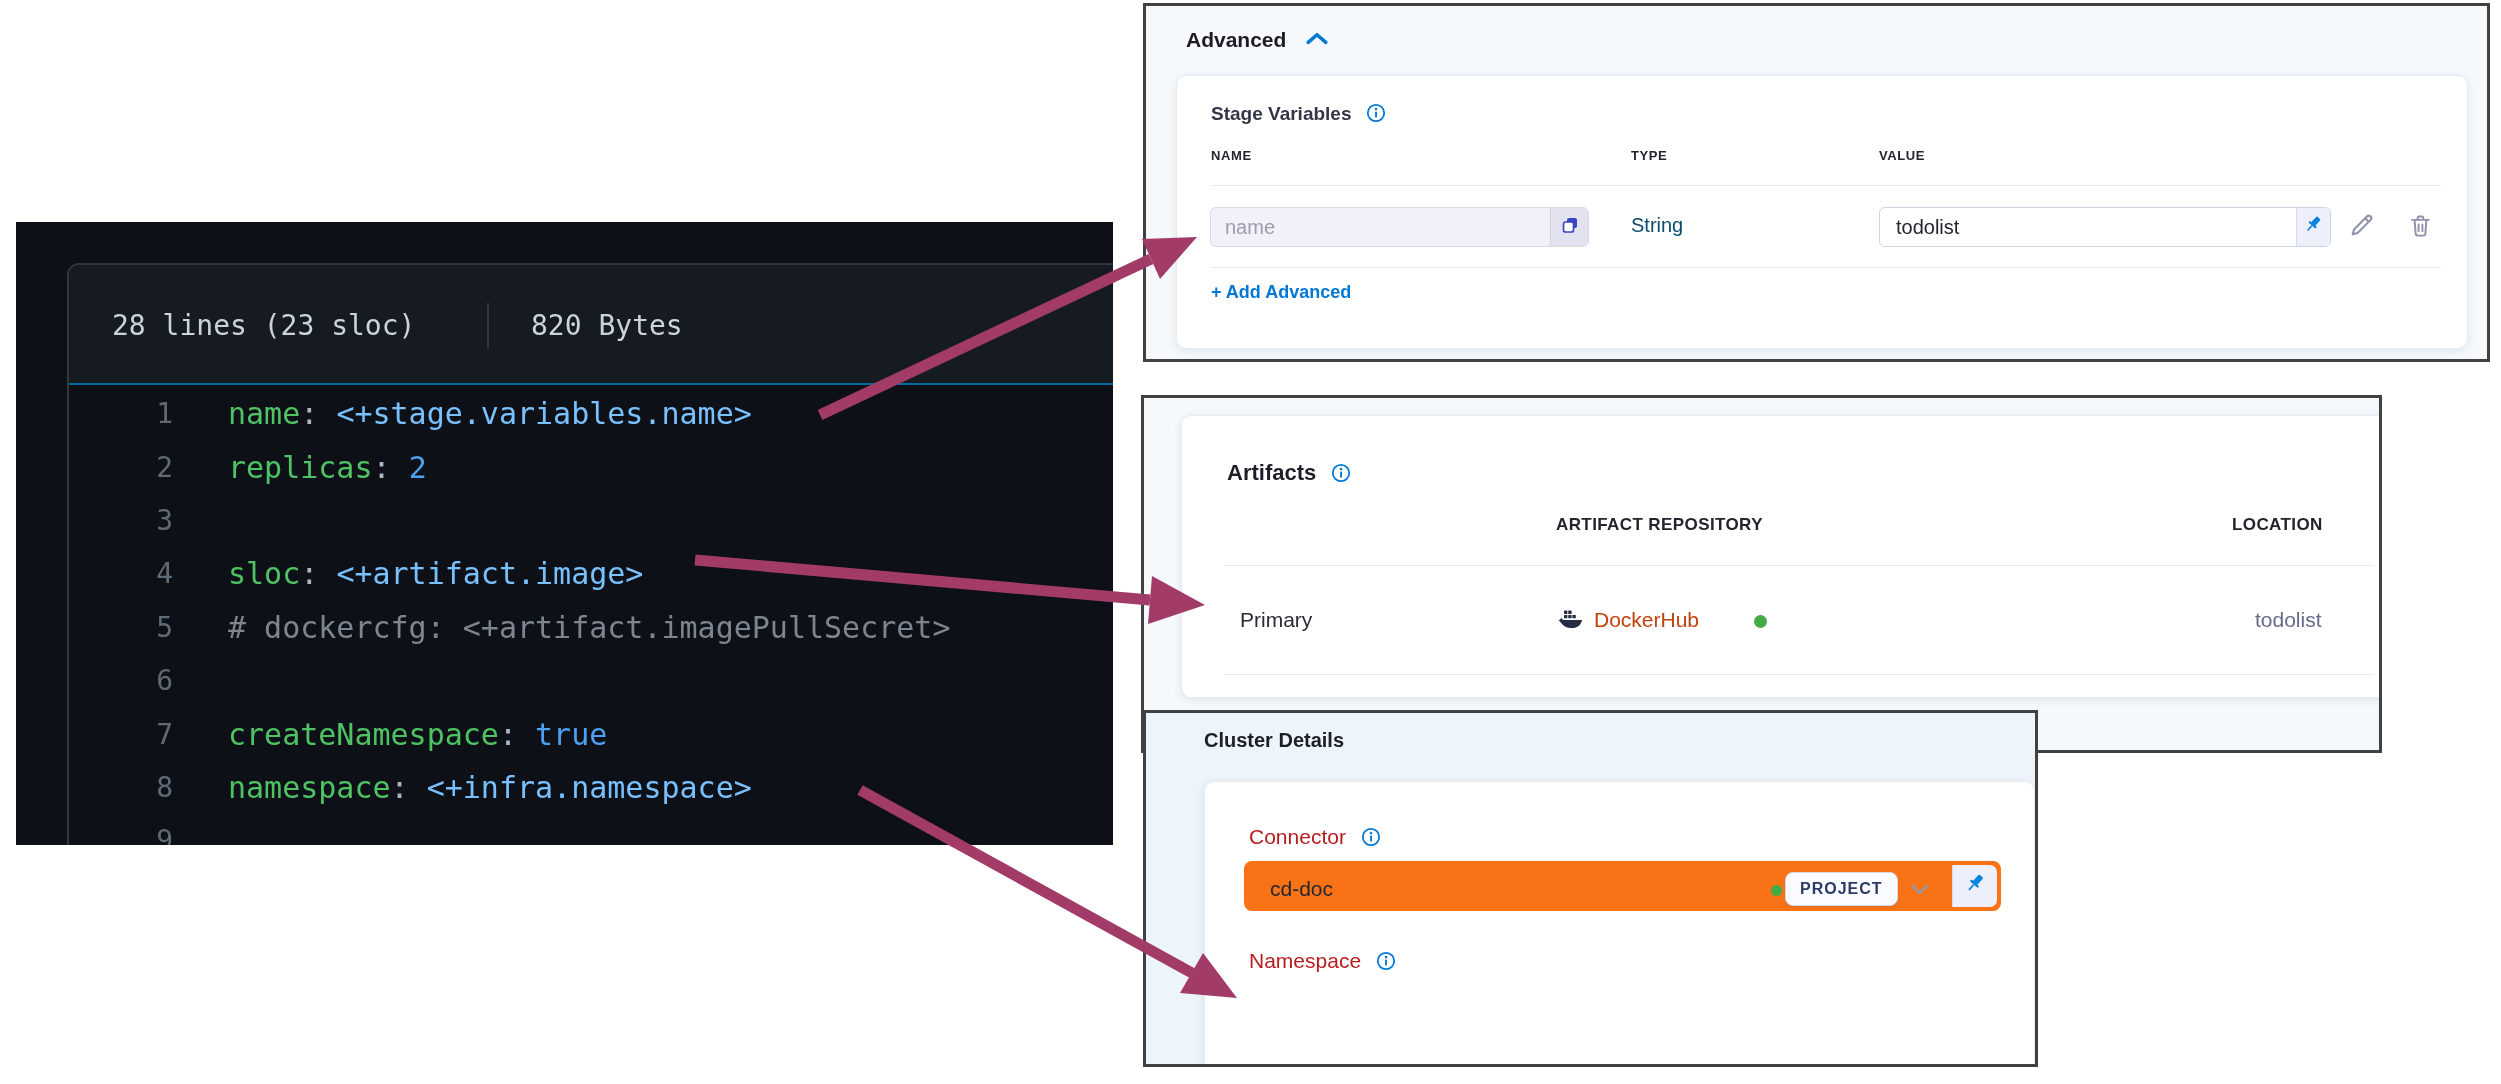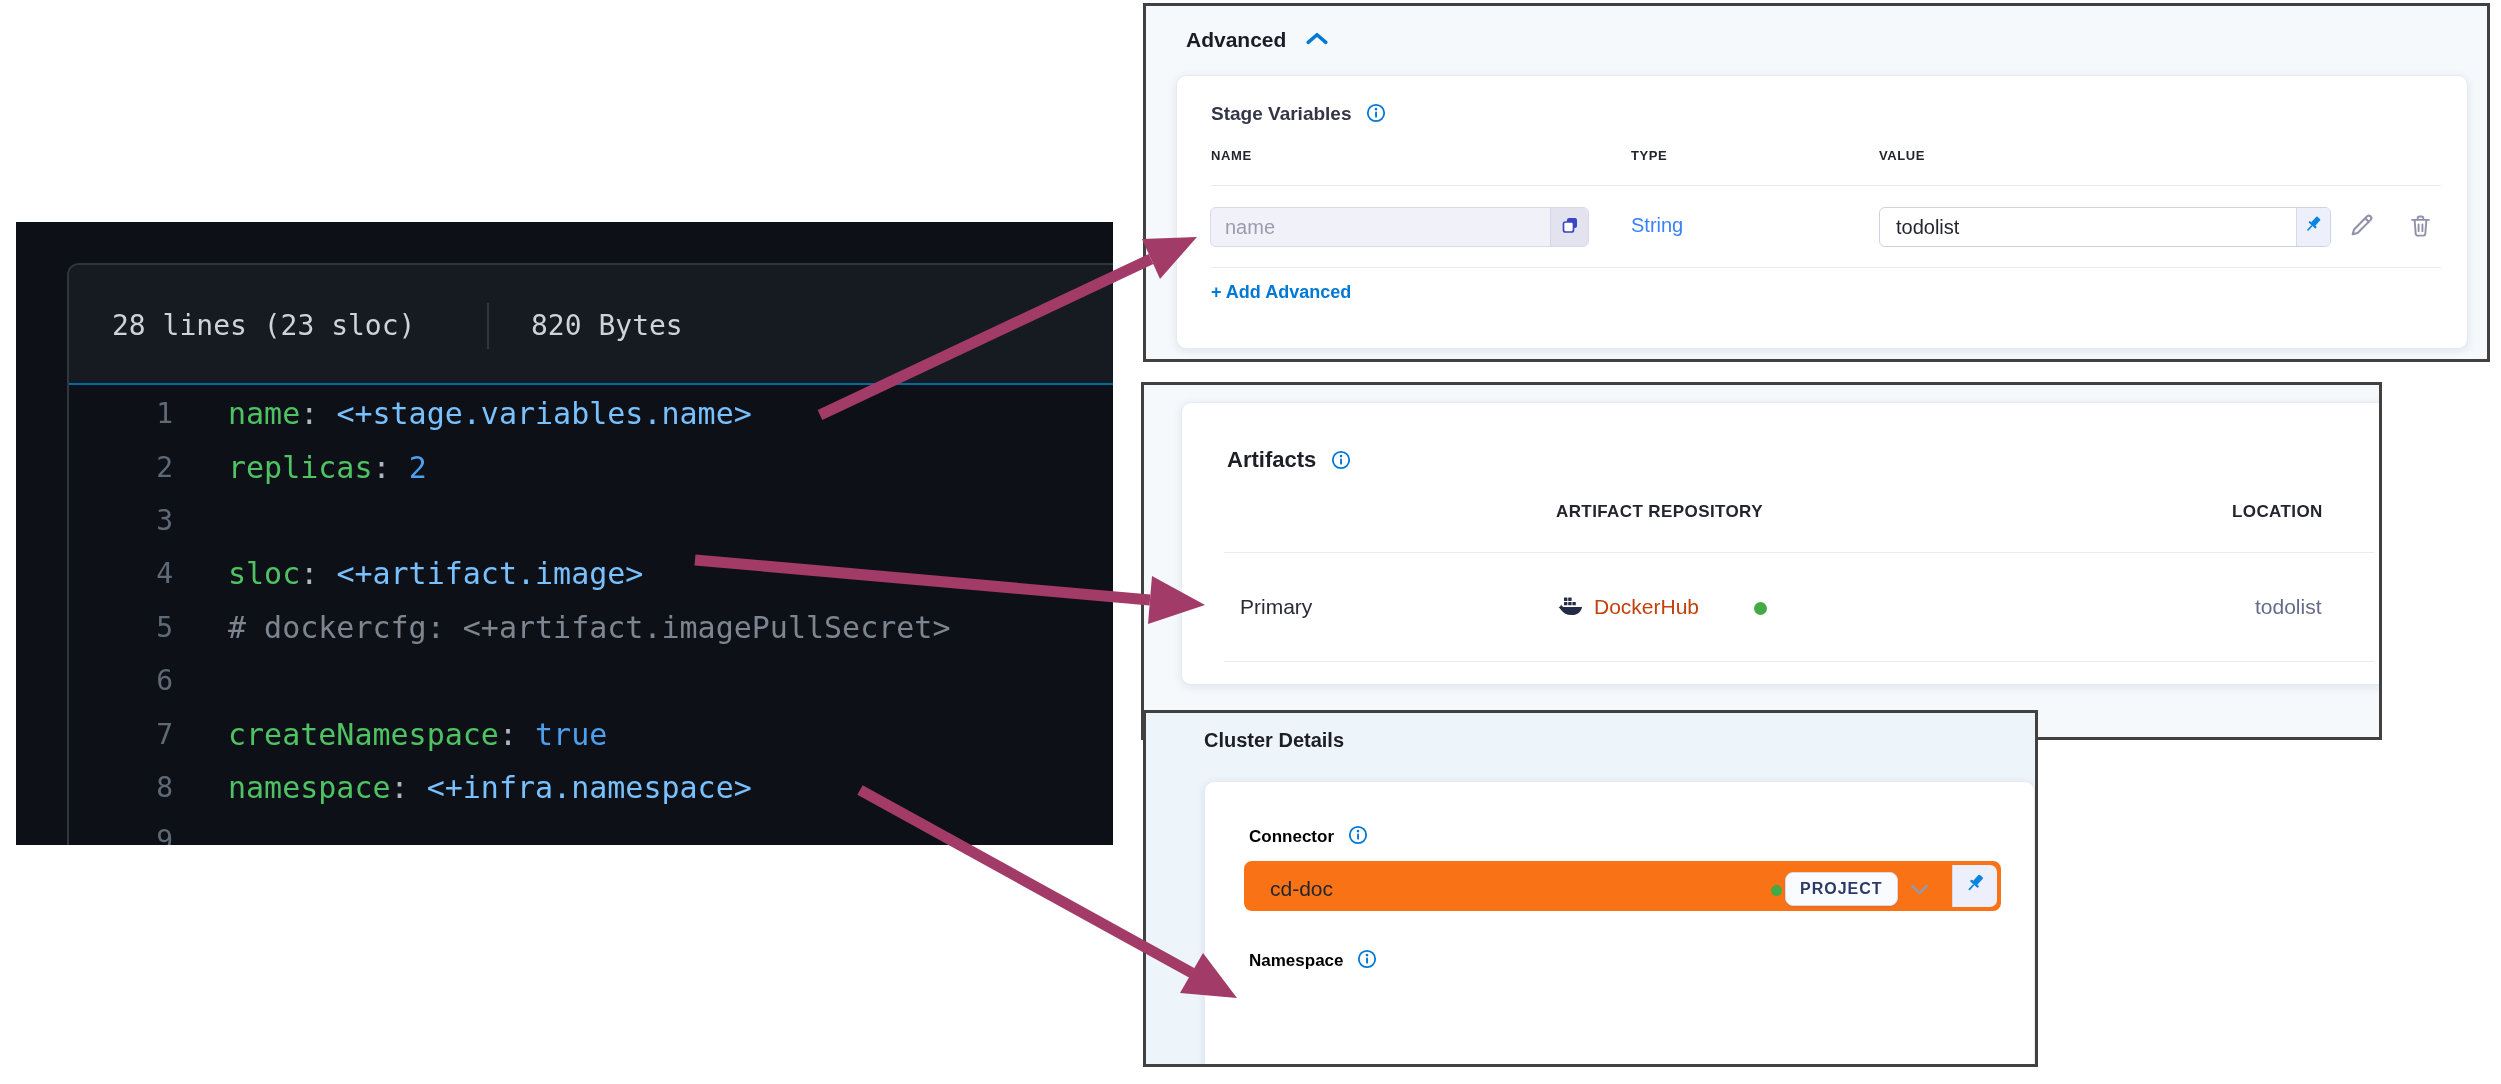--- a/index.html
+++ b/index.html
@@ -31,54 +31,54 @@
   .c-lit{color:var(--lit-blue)}
   .cm{color:var(--comment)}
 
   
   .panel{position:absolute;border:3px solid var(--panel-border);background:var(--panel-bg);overflow:hidden}
   .card{position:absolute;background:#fff;border:1px solid #e7eaf2;border-radius:10px;box-shadow:0 2px 8px rgba(40,50,90,.10)}
   .hdr-cell{font-size:13px;font-weight:700;letter-spacing:.6px;color:#23242e}
   .tbl-hdr{font-size:17px;font-weight:700;letter-spacing:.4px;color:#23242e}
   .divider{position:absolute;height:1px;background:#e8eaf1}
   .info-icon{display:inline-block;vertical-align:-3px;margin-left:9px}
-  .lbl{font-size:17px;font-weight:700;color:#000000}
+  .lbl{font-size:21px;font-weight:400;color:#b91c1c}
 
   
   .adv{left:1143px;top:3px;width:1347px;height:359px}
   .adv-title{position:absolute;left:40px;top:22px;font-size:21px;font-weight:700;color:#1b1c26;cursor:pointer}
   .adv-title svg{margin-left:14px;vertical-align:2px}
   .adv-card{left:30px;top:69px;width:1292px;height:274px}
   .sv-label{position:absolute;left:34px;top:27px;font-size:19px;font-weight:700;color:#343648}
   .col-name{position:absolute;left:34px;top:72px}
   .col-type{position:absolute;left:454px;top:72px}
   .col-value{position:absolute;left:702px;top:72px}
   .adv-div1{left:34px;top:109px;width:1230px}
   .adv-div2{left:34px;top:191px;width:1230px}
   .name-input{position:absolute;left:33px;top:131px;width:379px;height:40px;background:#f1f2f9;border:1px solid #d9dae8;border-radius:6px}
   .name-input input{position:absolute;left:0;top:0;width:330px;height:38px;border:0;background:transparent;outline:none;
     padding:0 0 0 14px;font-family:"Liberation Sans",sans-serif;font-size:20px;color:#24262f}
   .name-input input::placeholder{color:#9a9bae}
   .copy-zone{position:absolute;right:0;top:0;width:38px;height:38px;background:#e2e3ef;border-left:1px solid #d4d5e4;border-radius:0 5px 5px 0;
     display:flex;align-items:center;justify-content:center;cursor:pointer}
-  .type-text{position:absolute;left:454px;top:138px;font-size:20px;color:#3b82f6}
+  .type-text{position:absolute;left:454px;top:138px;font-size:20px;color:#0c4a6e}
   .value-input{position:absolute;left:702px;top:131px;width:452px;height:40px;background:#fff;border:1px solid #ced3e0;border-radius:6px}
   .value-input input{position:absolute;left:0;top:0;width:410px;height:38px;border:0;outline:none;background:transparent;
     padding:0 0 0 16px;font-family:"Liberation Sans",sans-serif;font-size:20px;color:#24262f}
   .pin-zone{position:absolute;right:0;top:0;height:100%;background:#edeffa;border-left:1px solid #d6d9ea;
     display:flex;align-items:center;justify-content:center;cursor:pointer}
   .pin-sm{width:34px;border-radius:0 5px 5px 0}
   .pin-lg{width:45px;border-radius:0 7px 7px 0}
   .icon-btn{position:absolute;width:30px;height:30px;display:flex;align-items:center;justify-content:center;cursor:pointer}
   .pencil-btn{left:1170px;top:136px}
   .trash-btn{left:1228px;top:136px}
   .add-var{position:absolute;left:34px;top:206px;font-size:18px;font-weight:700;color:var(--accent);cursor:pointer}
 
   
-  .art{left:1141px;top:382px;width:1241px;height:358px}
+  .art{left:1141px;top:395px;width:1241px;height:358px}
   .art-card{left:37px;top:17px;width:1230px;height:283px}
   .art-label{position:absolute;left:45px;top:44px;font-size:22px;font-weight:700;color:#1d1e28}
   .art-col-repo{position:absolute;left:374px;top:99px}
   .art-col-loc{position:absolute;left:1050px;top:99px}
   .art-div1{left:42px;top:149px;width:1150px}
   .art-div2{left:42px;top:258px;width:1150px}
   .art-row{position:absolute;left:0;top:181px;width:100%;height:48px}
   .art-primary{position:absolute;left:58px;top:11px;font-size:21px;font-weight:500;color:#2a2b35}
   .whale-wrap{position:absolute;left:375px;top:12px}
   .art-repo{position:absolute;left:412px;top:11px;font-size:21px;color:#c2410c}

